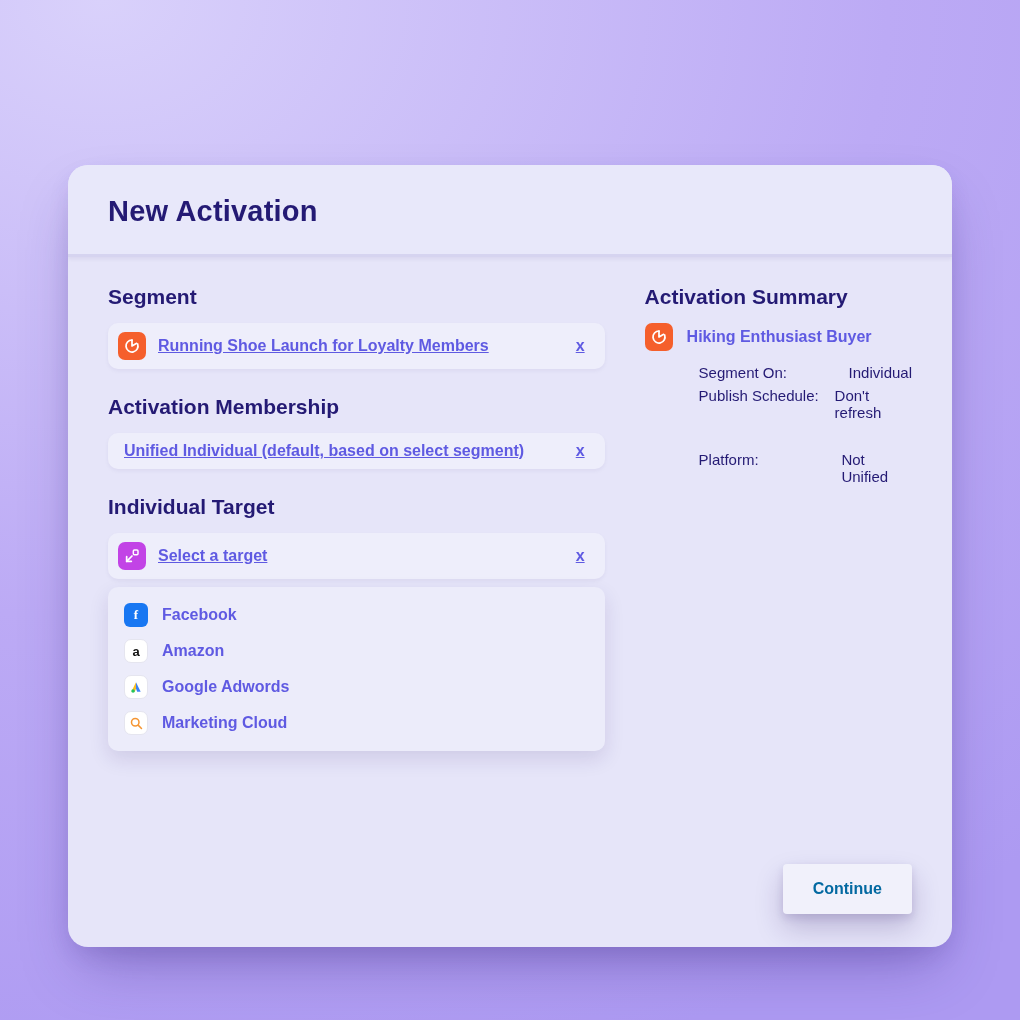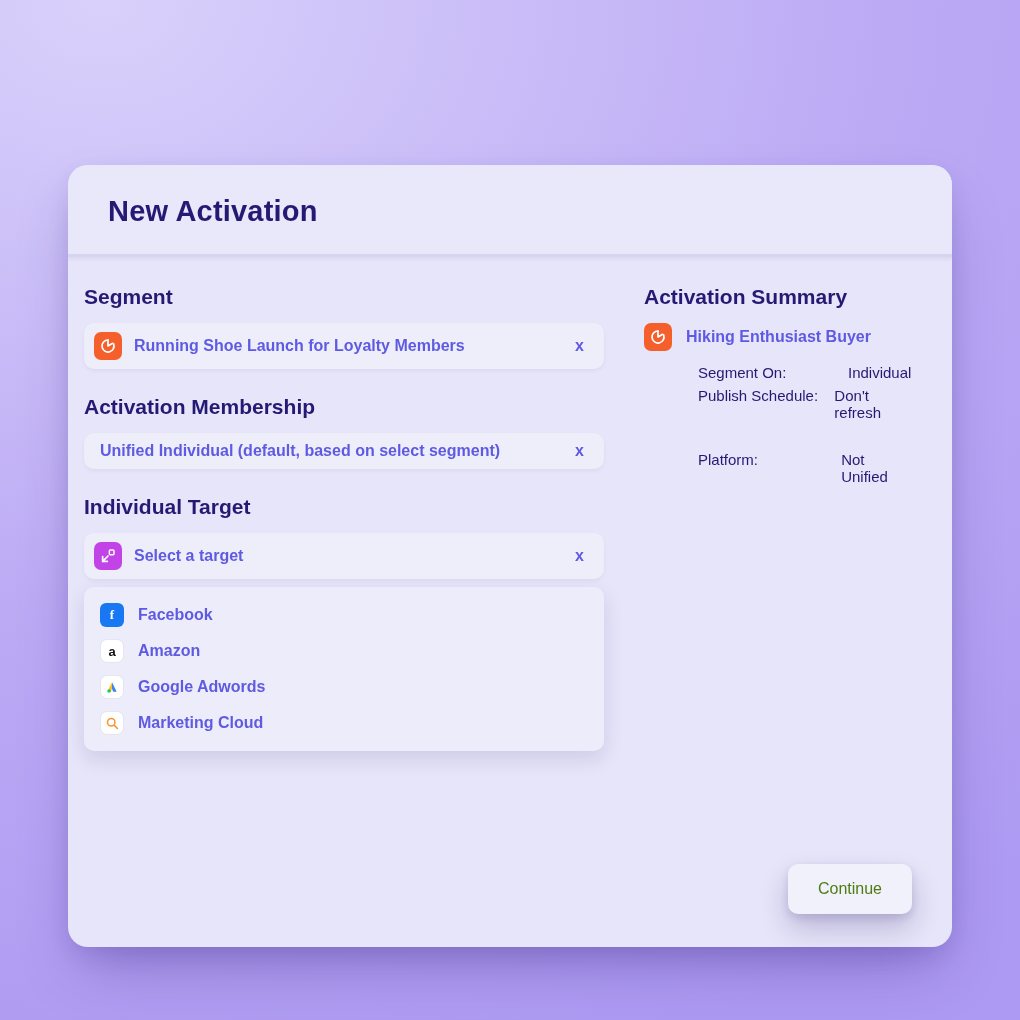--- a/index.html
+++ b/index.html
@@ -28,21 +28,21 @@
     box-shadow: 0 2px 4px rgba(40,20,100,0.07);
   }
   .card-header h1 {
     color: #241a74;
     font-size: 29px;
     font-weight: 700;
     letter-spacing: 0.2px;
   }
   .card-body {
     display: flex;
-    padding: 28px 40px 30px 16px;
+    padding: 28px 40px 30px 40px;
     gap: 40px;
     height: calc(100% - 95px);
   }
   .col-left { width: 520px; }
   .col-right { flex: 1; position: relative; }
 
   .section-label {
     color: #241a74;
     font-size: 21px;
     font-weight: 700;
@@ -53,20 +53,21 @@
   .pill {
     display: flex;
     align-items: center;
     background: #eeeefb;
     border-radius: 10px;
     padding: 9px 16px 9px 10px;
     box-shadow: 0 2px 4px rgba(40,20,100,0.05);
     font-size: 16px;
     font-weight: 600;
     color: #5f5ae2;
+    text-decoration: underline;
   }
   .pill .icon-box { margin-right: 12px; flex-shrink:0; }
   .pill .label { flex: 1; }
   .pill .x {
     color: #5f5ae2;
     font-weight: 700;
     padding: 0 4px;
     cursor: pointer;
   }
 
@@ -129,26 +130,26 @@
     font-size: 18px;
     font-weight: 700;
     margin-left: 42px;
     margin-bottom: 8px;
   }
   .continue-btn {
     position: absolute;
     right: 0;
     bottom: 0;
     background: #f1f1fb;
-    border-radius: 10px;
+    border-radius: 4px;
     border: none;
     padding: 16px 30px;
     font-size: 16px;
-    font-weight: 400;
-    color: #4d7c0f;
+    font-weight: 700;
+    color: #0369a1;
     box-shadow: 0 14px 28px rgba(40,20,100,0.22), 0 4px 8px rgba(40,20,100,0.12);
     cursor: pointer;
   }
 
   
   .chart-svg { width:16px; height:16px; }
   .arrow-svg { width:16px; height:16px; }
   .goog-tri { width:14px; height:14px; }
   .search-svg { width:15px; height:15px; }
 </style>

